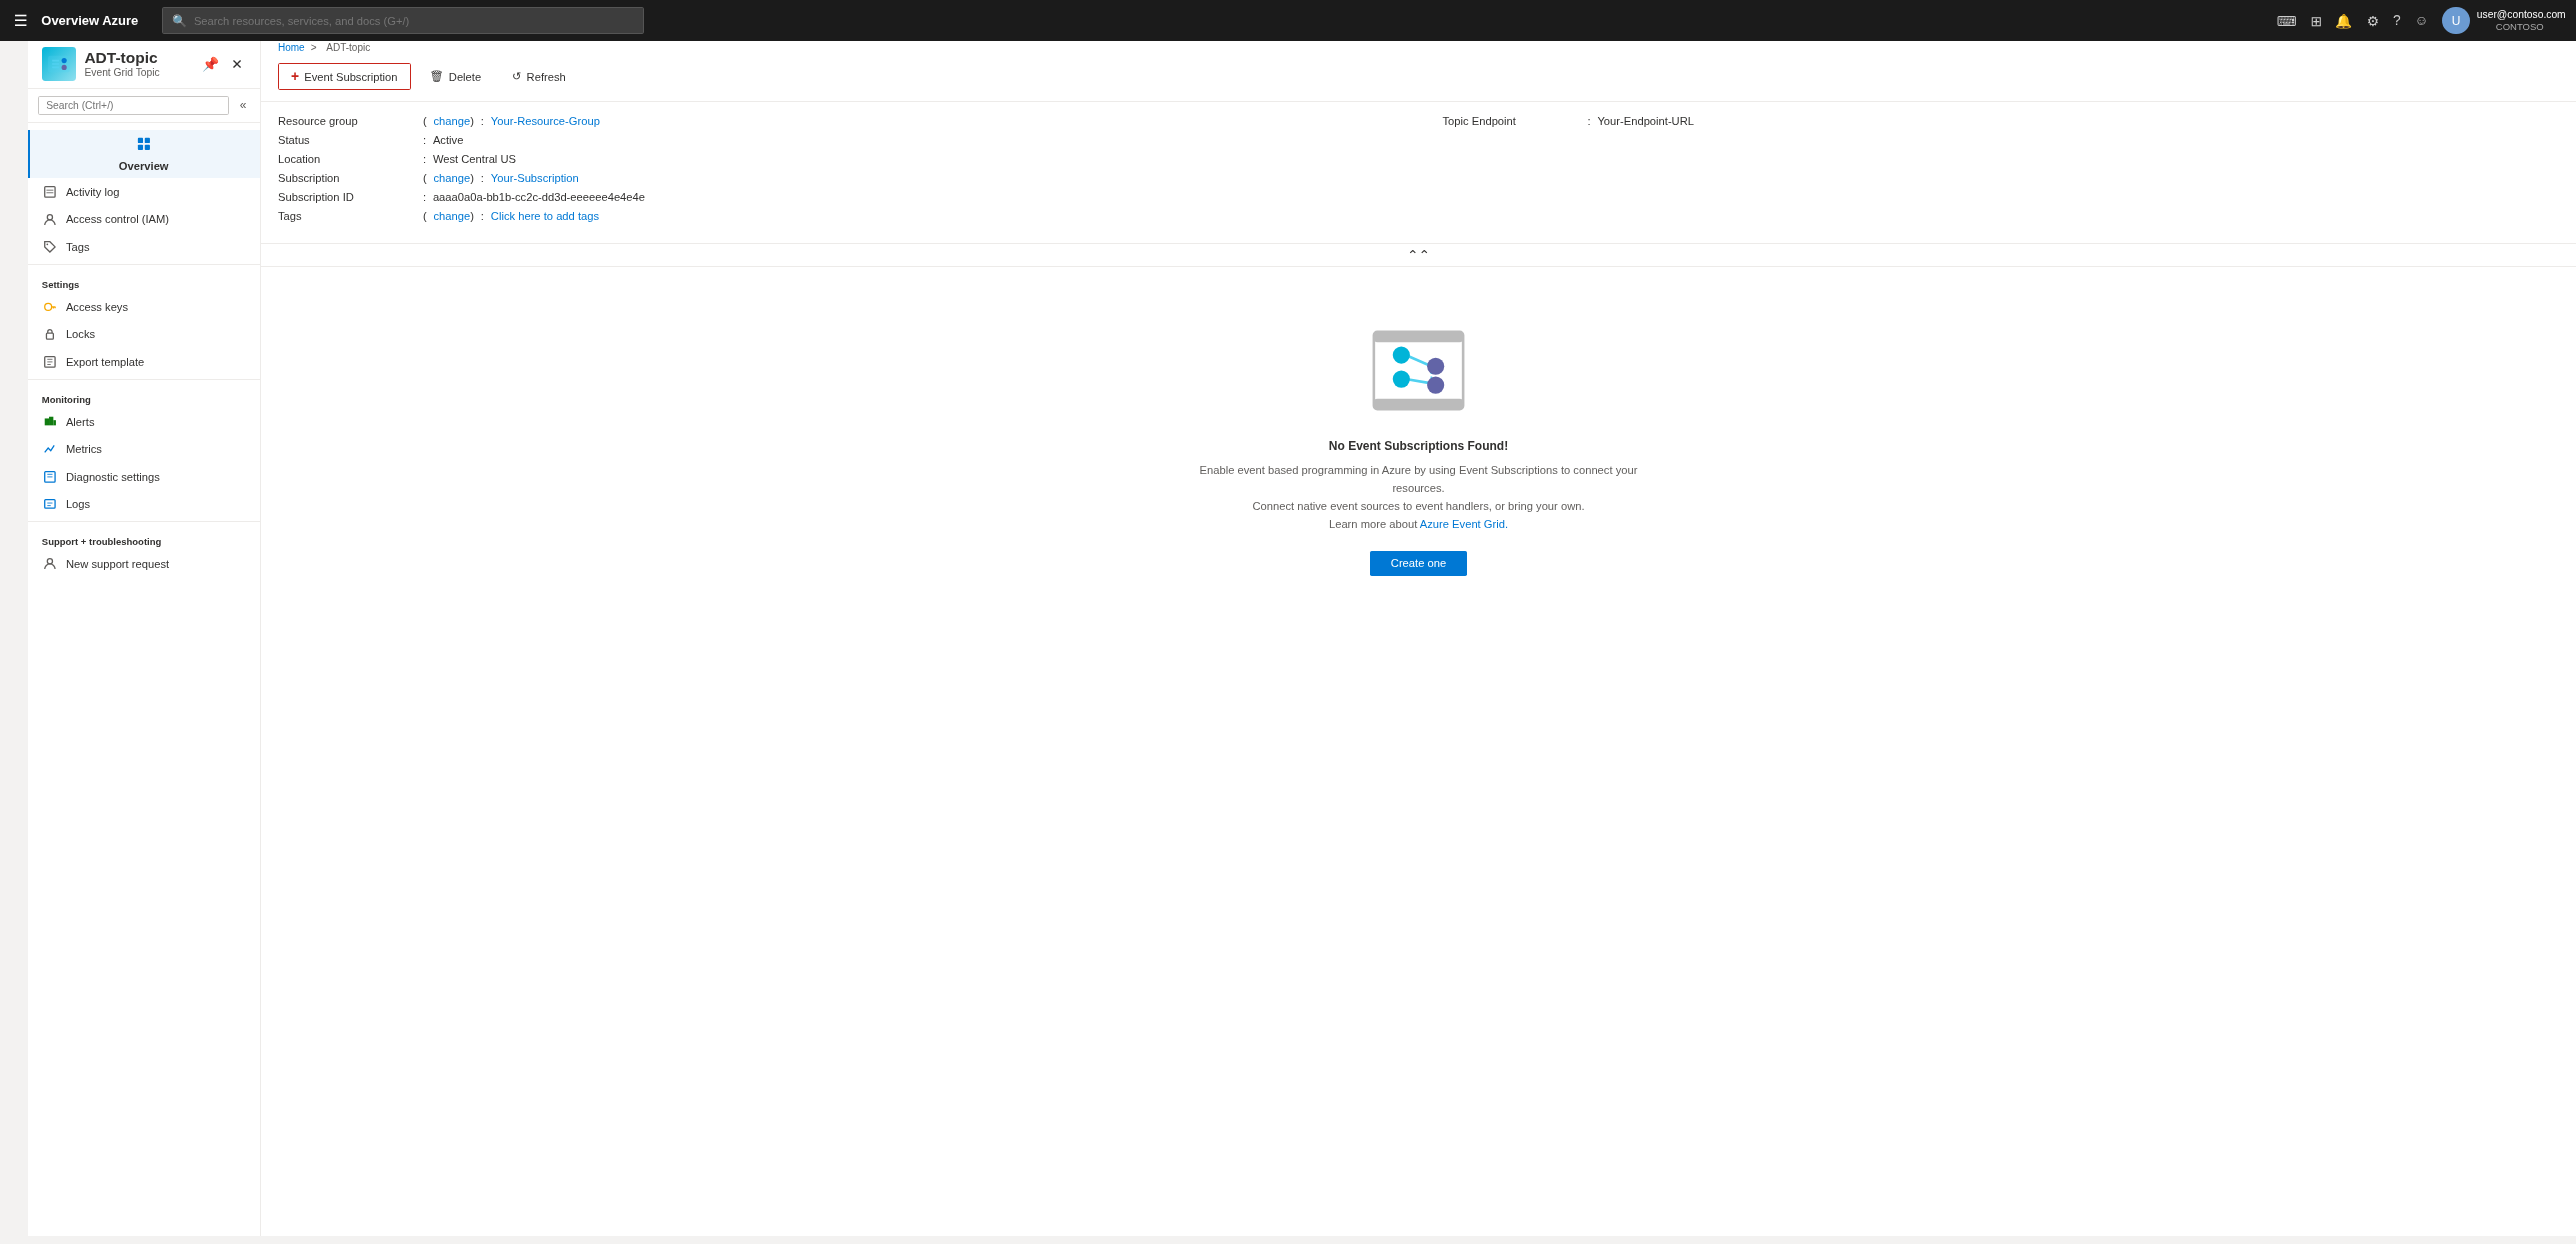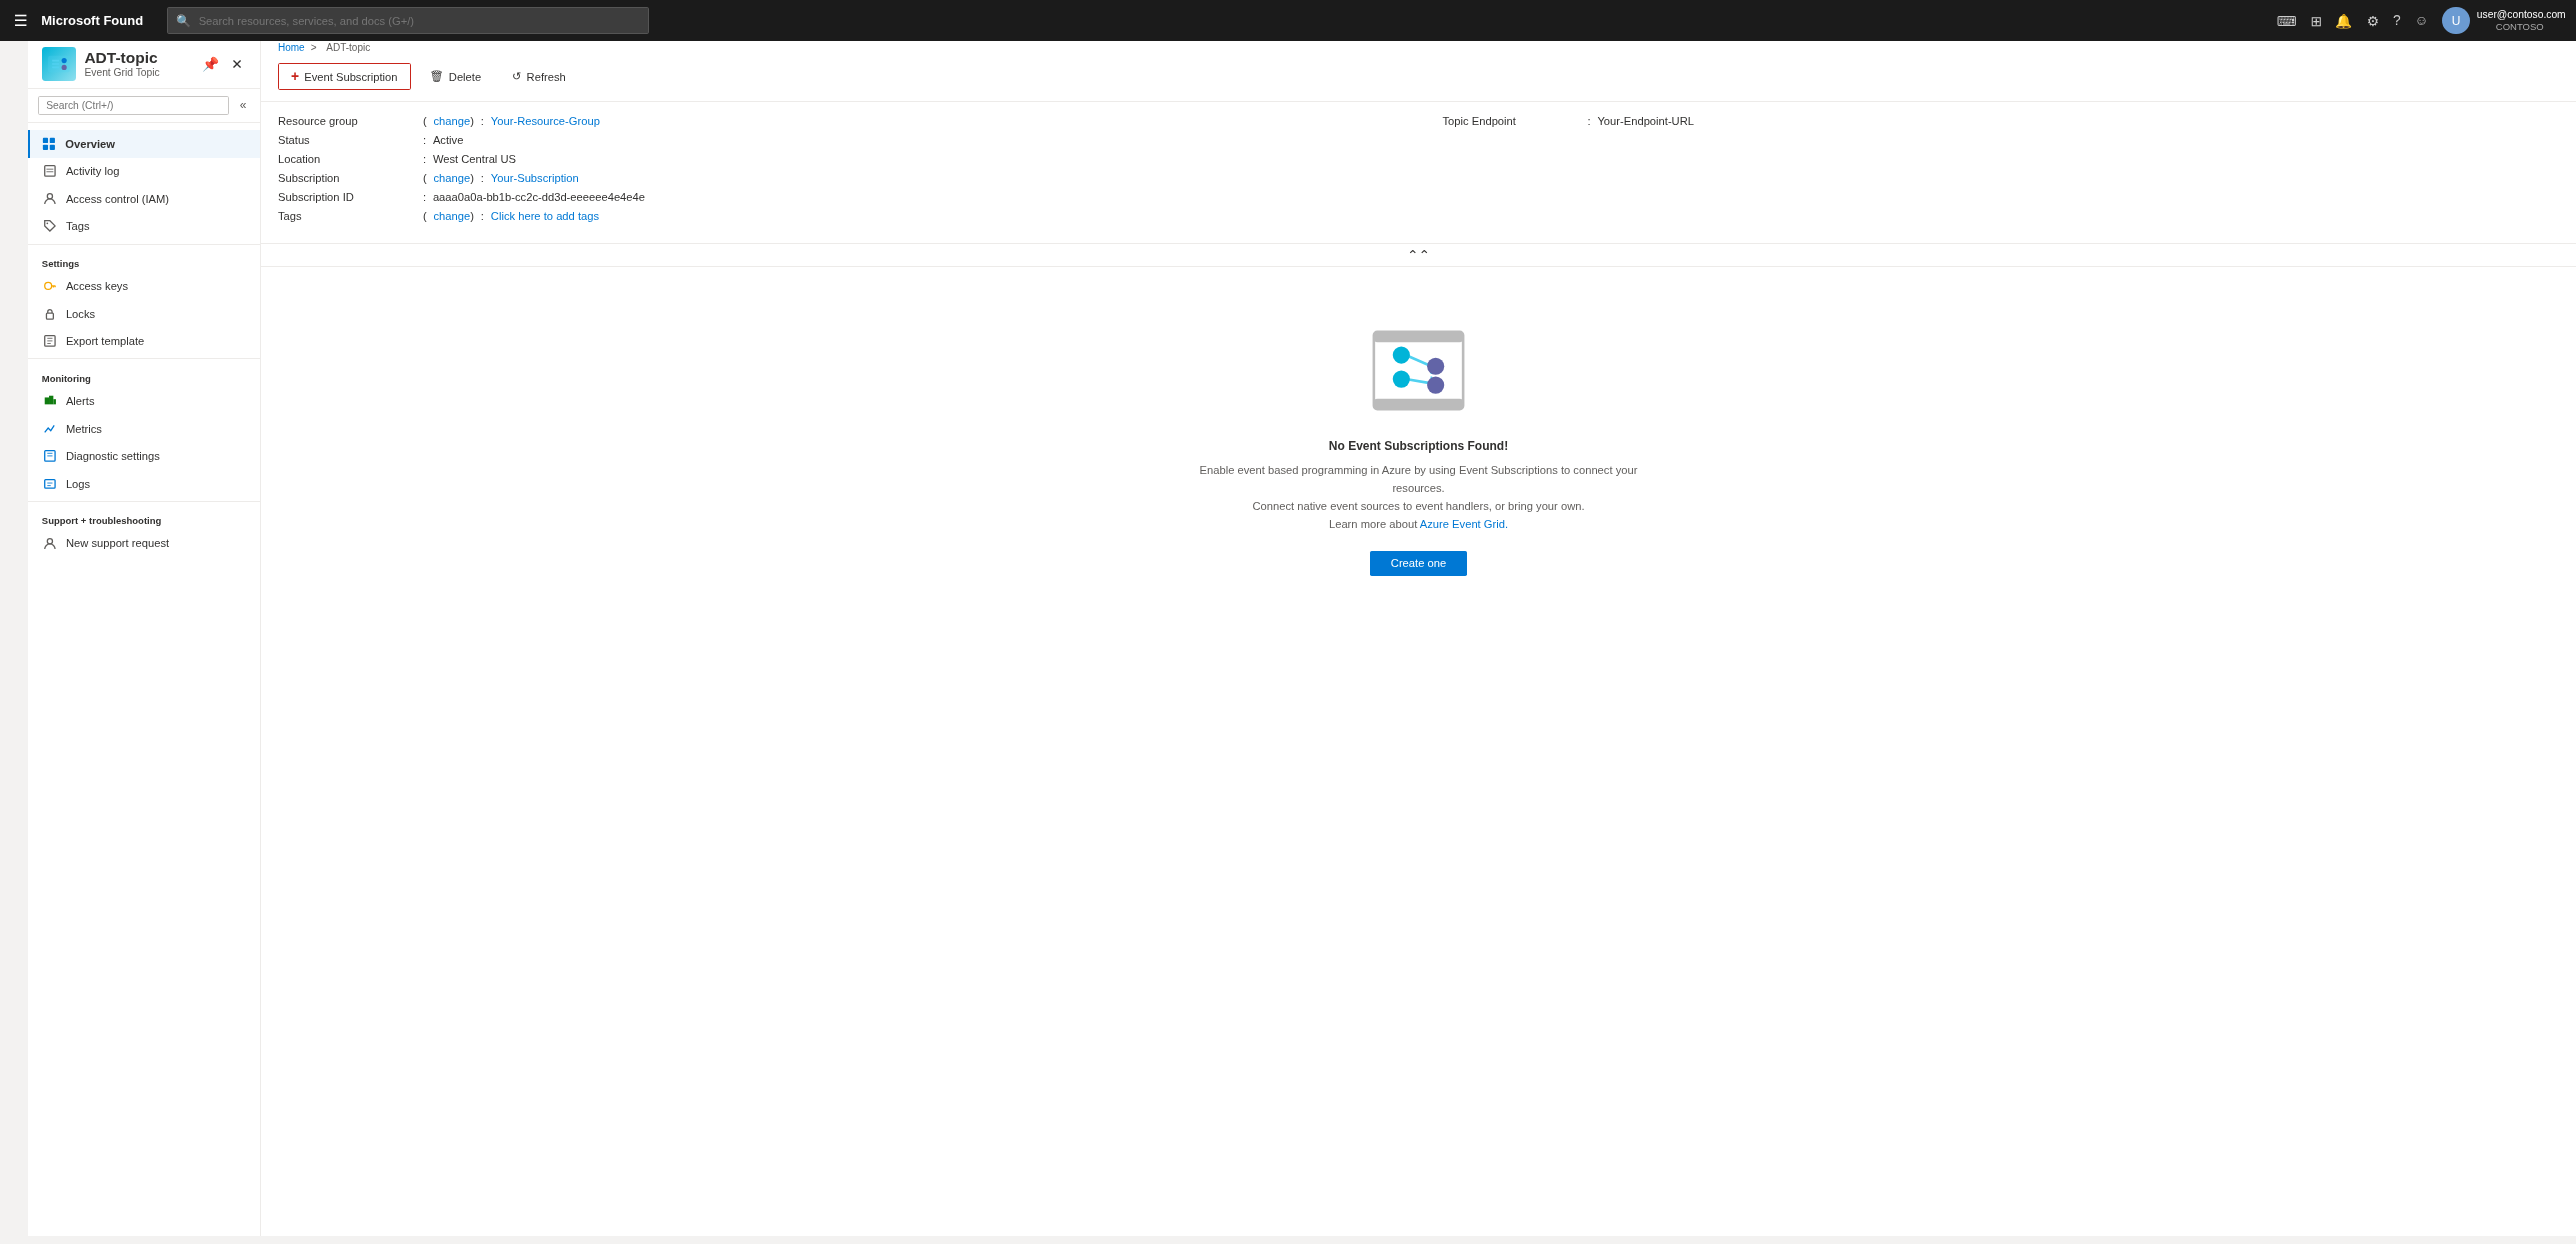--- a/index.html
+++ b/index.html
@@ -107,21 +107,21 @@
     
     .sidebar-nav { flex: 1; padding: 6.9px 0; }
     .nav-item {
       display: flex; align-items: center; gap: 8.6px;
       padding: 6px 13.8px;
       cursor: pointer;
       color: #323130;
       font-size: 11.2px;
       text-decoration: none;
     }
-    .nav-item.active { background: #eff6fc; font-weight: 600; border-left: 2.6px solid #0078d4; padding-left: 11.2px; }
+    .nav-item.active { background: #eff6fc; font-weight: 600; border-left: 2.6px solid #0078d4; padding-left: 11.2px; flex-direction: column; }
     .nav-item .nav-icon { width: 15.5px; height: 15.5px; display: flex; align-items: center; justify-content: center; font-size: 12px; flex-shrink: 0; }
     .nav-section-label {
       padding: 10.3px 13.8px 3.4px 13.8px;
       font-size: 9.5px;
       font-weight: 700;
       color: #323130;
       text-transform: none;
     }
     .nav-divider { height: 0.9px; background: #edebe9; margin: 3.4px 0; }
 
@@ -261,21 +261,21 @@
     
     ::-webkit-scrollbar { width: 5.2px; }
     ::-webkit-scrollbar-track { background: #f1f1f1; }
     ::-webkit-scrollbar-thumb { background: #c8c6c4; border-radius: 2.6px; }
   </style>
 </head>
 <body>
 
 <div class="top-bar">
   <span class="hamburger">☰</span>
-  <span class="brand">Microsoft Found</span>
+  <span class="brand">Overview Azure</span>
   <div class="search-bar">
     <span class="search-icon">🔍</span>
     <input type="text" placeholder="Search resources, services, and docs (G+/)" style="">
   </div>
   <div class="top-bar-right">
     <span class="icon-btn">⌨</span>
     <span class="icon-btn">⊞</span>
     <span class="icon-btn">🔔</span>
     <span class="icon-btn">⚙</span>
     <span class="icon-btn">?</span>

